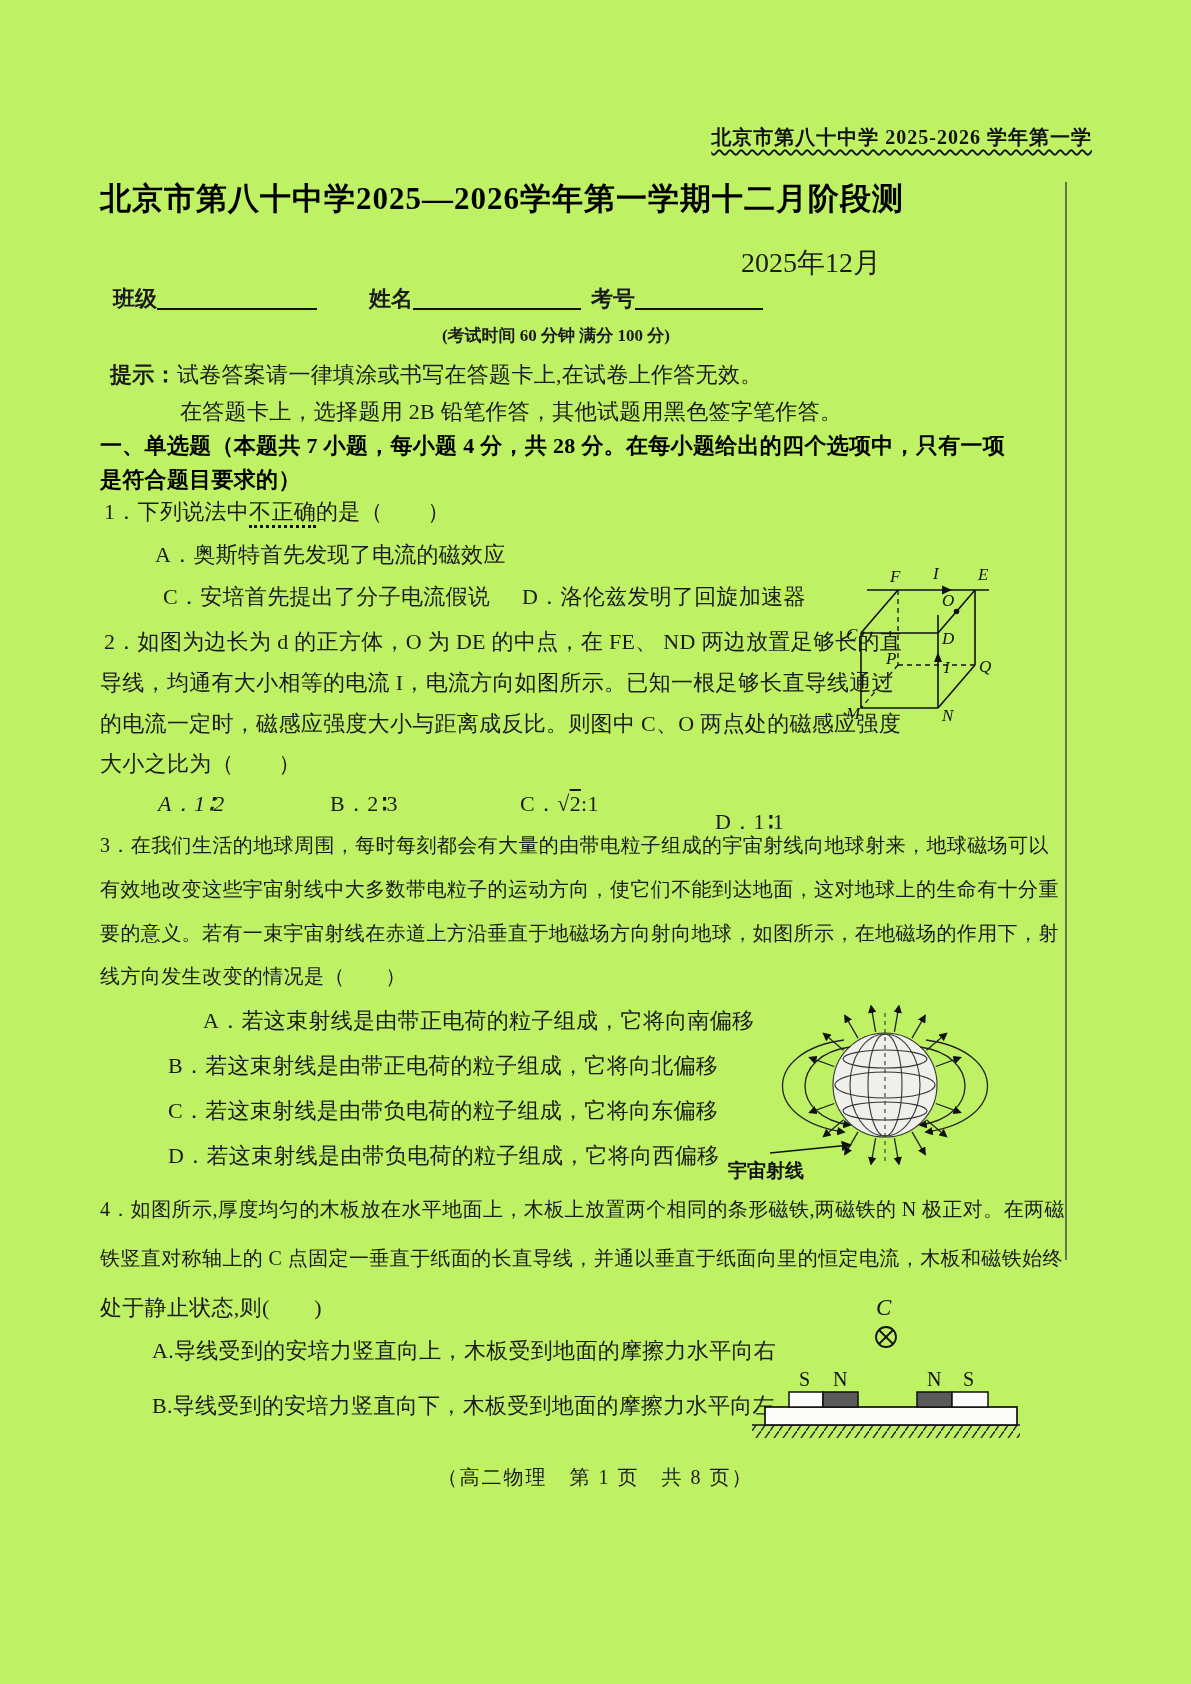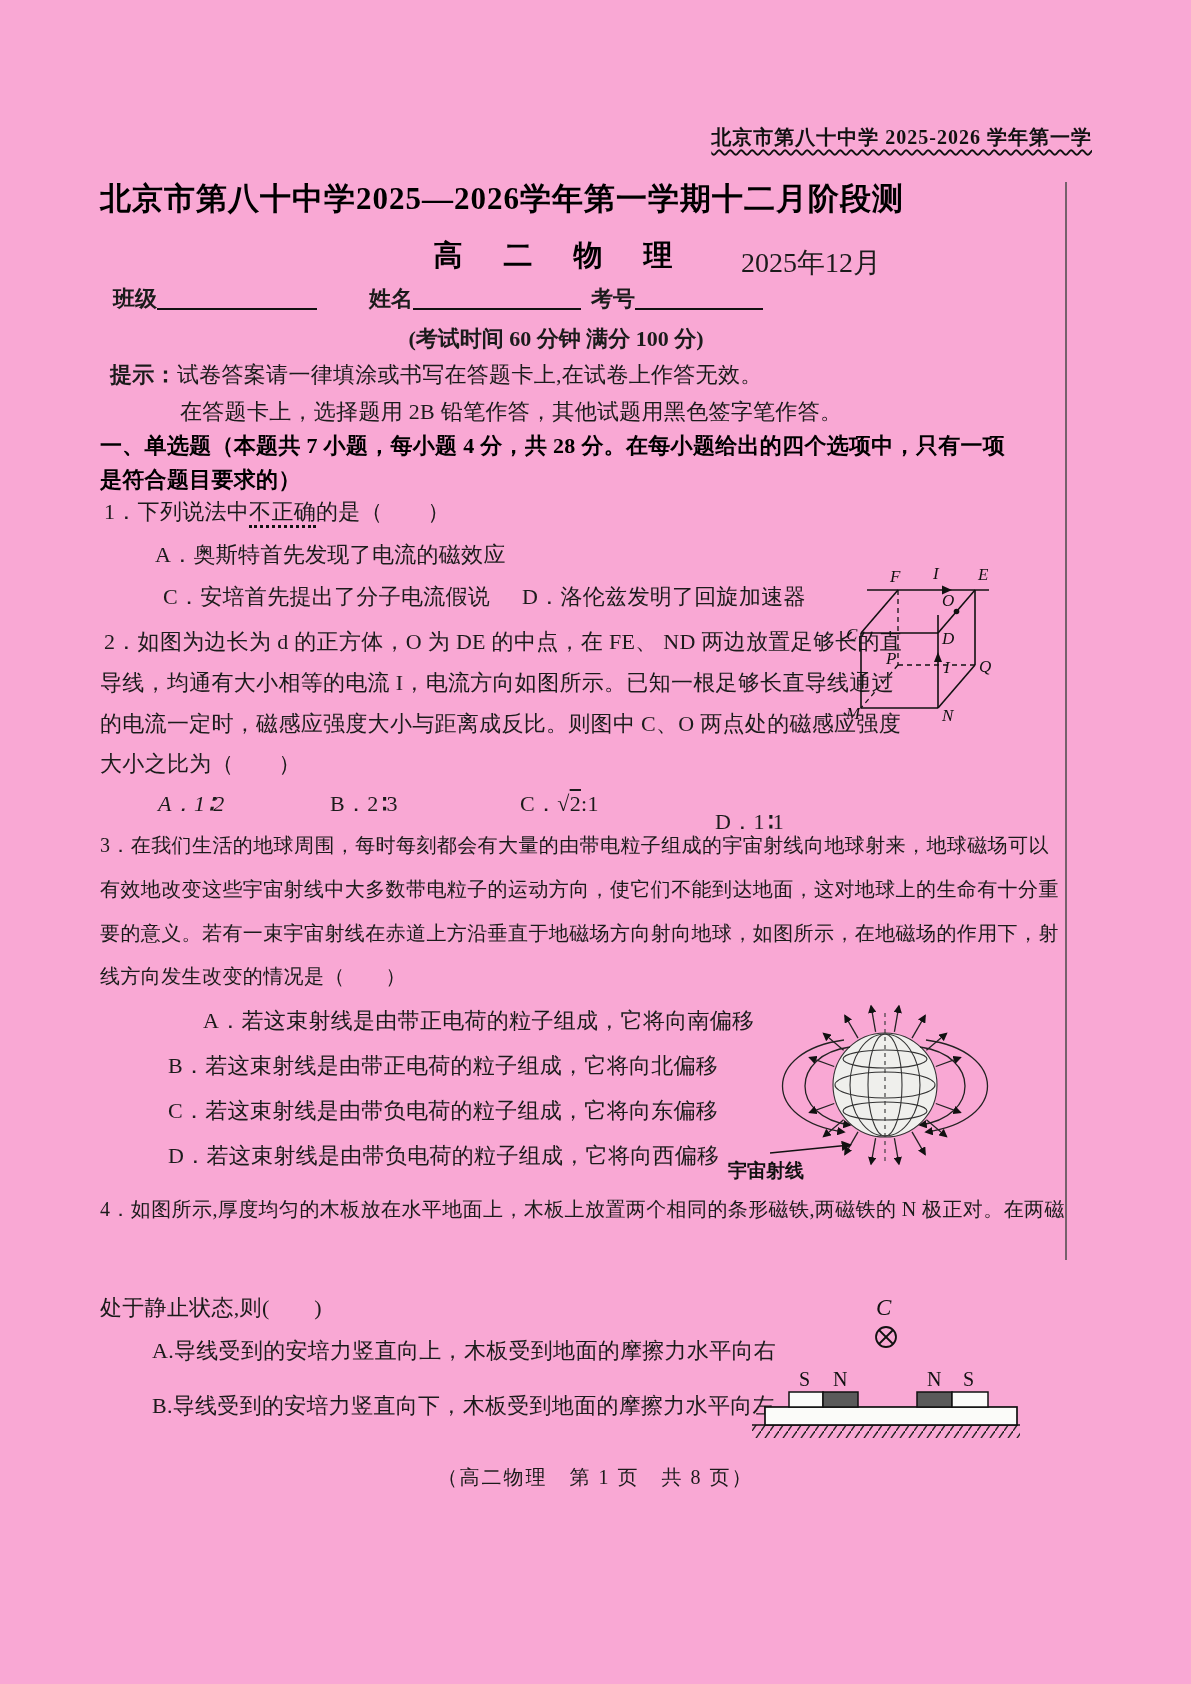--- a/index.html
+++ b/index.html
@@ -1,33 +1,33 @@
 <!DOCTYPE html>
 <html><head>
 <meta charset="utf-8">
 <style>
   html,body{margin:0;padding:0;background:#e9e9e9;}
   .page{
     position:relative;width:1191px;height:1684px;margin:0 auto;
-    background:#f9a8d4;color:#1b1b1b;overflow:hidden;
+    background:#bef264;color:#1b1b1b;overflow:hidden;
     font-family:"Liberation Serif","DejaVu Serif",serif;
   }
   .abs{position:absolute;white-space:nowrap;}
   .b{font-weight:bold;}
   .corner{
     font-size:20px;font-weight:bold;letter-spacing:1px;color:#111;
     text-decoration-line:underline;text-decoration-style:wavy;
     text-decoration-thickness:1.5px;text-underline-offset:5px;
   }
   .title{left:100px;top:178px;width:912px;text-align:left;font-size:31px;font-weight:bold;letter-spacing:1px;color:#000;}
   .subject{left:100px;top:236px;width:912px;text-align:center;font-size:29px;font-weight:bold;letter-spacing:6px;color:#000;}
   .date{left:741px;top:244px;font-size:28px;}
   .fields{left:113px;top:284px;font-size:22px;font-weight:bold;}
   .blank{display:inline-block;border-bottom:2px solid #111;height:22px;vertical-align:-4px;}
-  .examinfo{left:100px;top:324px;width:912px;text-align:center;font-size:22px;font-weight:bold;}
+  .examinfo{left:100px;top:324px;width:912px;text-align:center;font-size:17px;font-weight:bold;}
   .body-line{font-size:22px;letter-spacing:0.3px;}
   .long-line{font-size:20px;letter-spacing:0.4px;}
   .sec{font-size:22px;font-weight:bold;letter-spacing:0.3px;color:#000;}
   .emph-dots{border-bottom:3px dotted #111;padding-bottom:1px;}
   .radicand{text-decoration:overline;}
   .scanline{position:absolute;left:1065px;top:182px;width:2px;height:1078px;background:#4a4a4a;opacity:.75;}
   .fig{position:absolute;}
   svg text{font-family:"Liberation Serif","DejaVu Serif",serif;}
   .cube-label{font-style:italic;font-size:17px;fill:#111;}
   .pole-label{font-size:20px;fill:#111;}
@@ -38,21 +38,20 @@
 </head>
 <body>
 
 <div class="page">
 
   <div class="abs corner" style="right:99px;top:124px;">北京市第八十中学 2025-2026 学年第一学</div>
 
   <div class="scanline"></div>
 
   <div class="abs title">北京市第八十中学2025—2026学年第一学期十二月阶段测</div>
-  <div class="abs subject">高　二　物　理</div>
   <div class="abs date">2025年12月</div>
 
   <div class="abs fields">
     <span>班级</span><span class="blank" style="width:160px;margin-right:52px;"></span><span>姓名</span><span class="blank" style="width:168px;margin-right:10px;"></span><span>考号</span><span class="blank" style="width:128px;"></span>
   </div>
 
   <div class="abs examinfo">(考试时间  60 分钟  满分 100 分)</div>
 
   <div class="abs body-line" style="left:110px;top:360px;">
     <span class="b">提示：</span><span>试卷答案请一律填涂或书写在答题卡上,在试卷上作答无效。</span>
@@ -168,20 +167,21 @@
       <line x1="212" y1="136.8" x2="225" y2="159.3"></line>
       <line x1="226.4" y1="124.7" x2="246.3" y2="141.4"></line>
       <line x1="235.8" y1="108.5" x2="260.2" y2="117.4"></line>
     </g>
 
     <line x1="70" y1="158" x2="150" y2="150" stroke="#111" stroke-width="1.6" marker-end="url(#ah)"></line>
     <text x="28" y="182" class="ray-label">宇宙射线</text>
   </svg>
 
   <div class="abs long-line" style="left:100px;top:1196px;">4．如图所示,厚度均匀的木板放在水平地面上，木板上放置两个相同的条形磁铁,两磁铁的 N 极正对。在两磁</div>
+  <div class="abs long-line" style="left:100px;top:1245px;">铁竖直对称轴上的 C 点固定一垂直于纸面的长直导线，并通以垂直于纸面向里的恒定电流，木板和磁铁始终</div>
   <div class="abs body-line" style="left:100px;top:1293px;">处于静止状态,则(　　)</div>
   <div class="abs body-line" style="left:152px;top:1336px;">A.导线受到的安培力竖直向上，木板受到地面的摩擦力水平向右</div>
   <div class="abs body-line" style="left:152px;top:1391px;">B.导线受到的安培力竖直向下，木板受到地面的摩擦力水平向左</div>
 
   <svg class="fig" style="left:866px;top:1296px;" width="40" height="60" viewBox="0 0 40 60">
     <text x="10" y="19" class="cpoint">C</text>
     <g stroke="#111" stroke-width="1.8" fill="none">
       <circle cx="20" cy="41" r="10"></circle>
       <line x1="13" y1="34" x2="27" y2="48"></line>
       <line x1="27" y1="34" x2="13" y2="48"></line>

